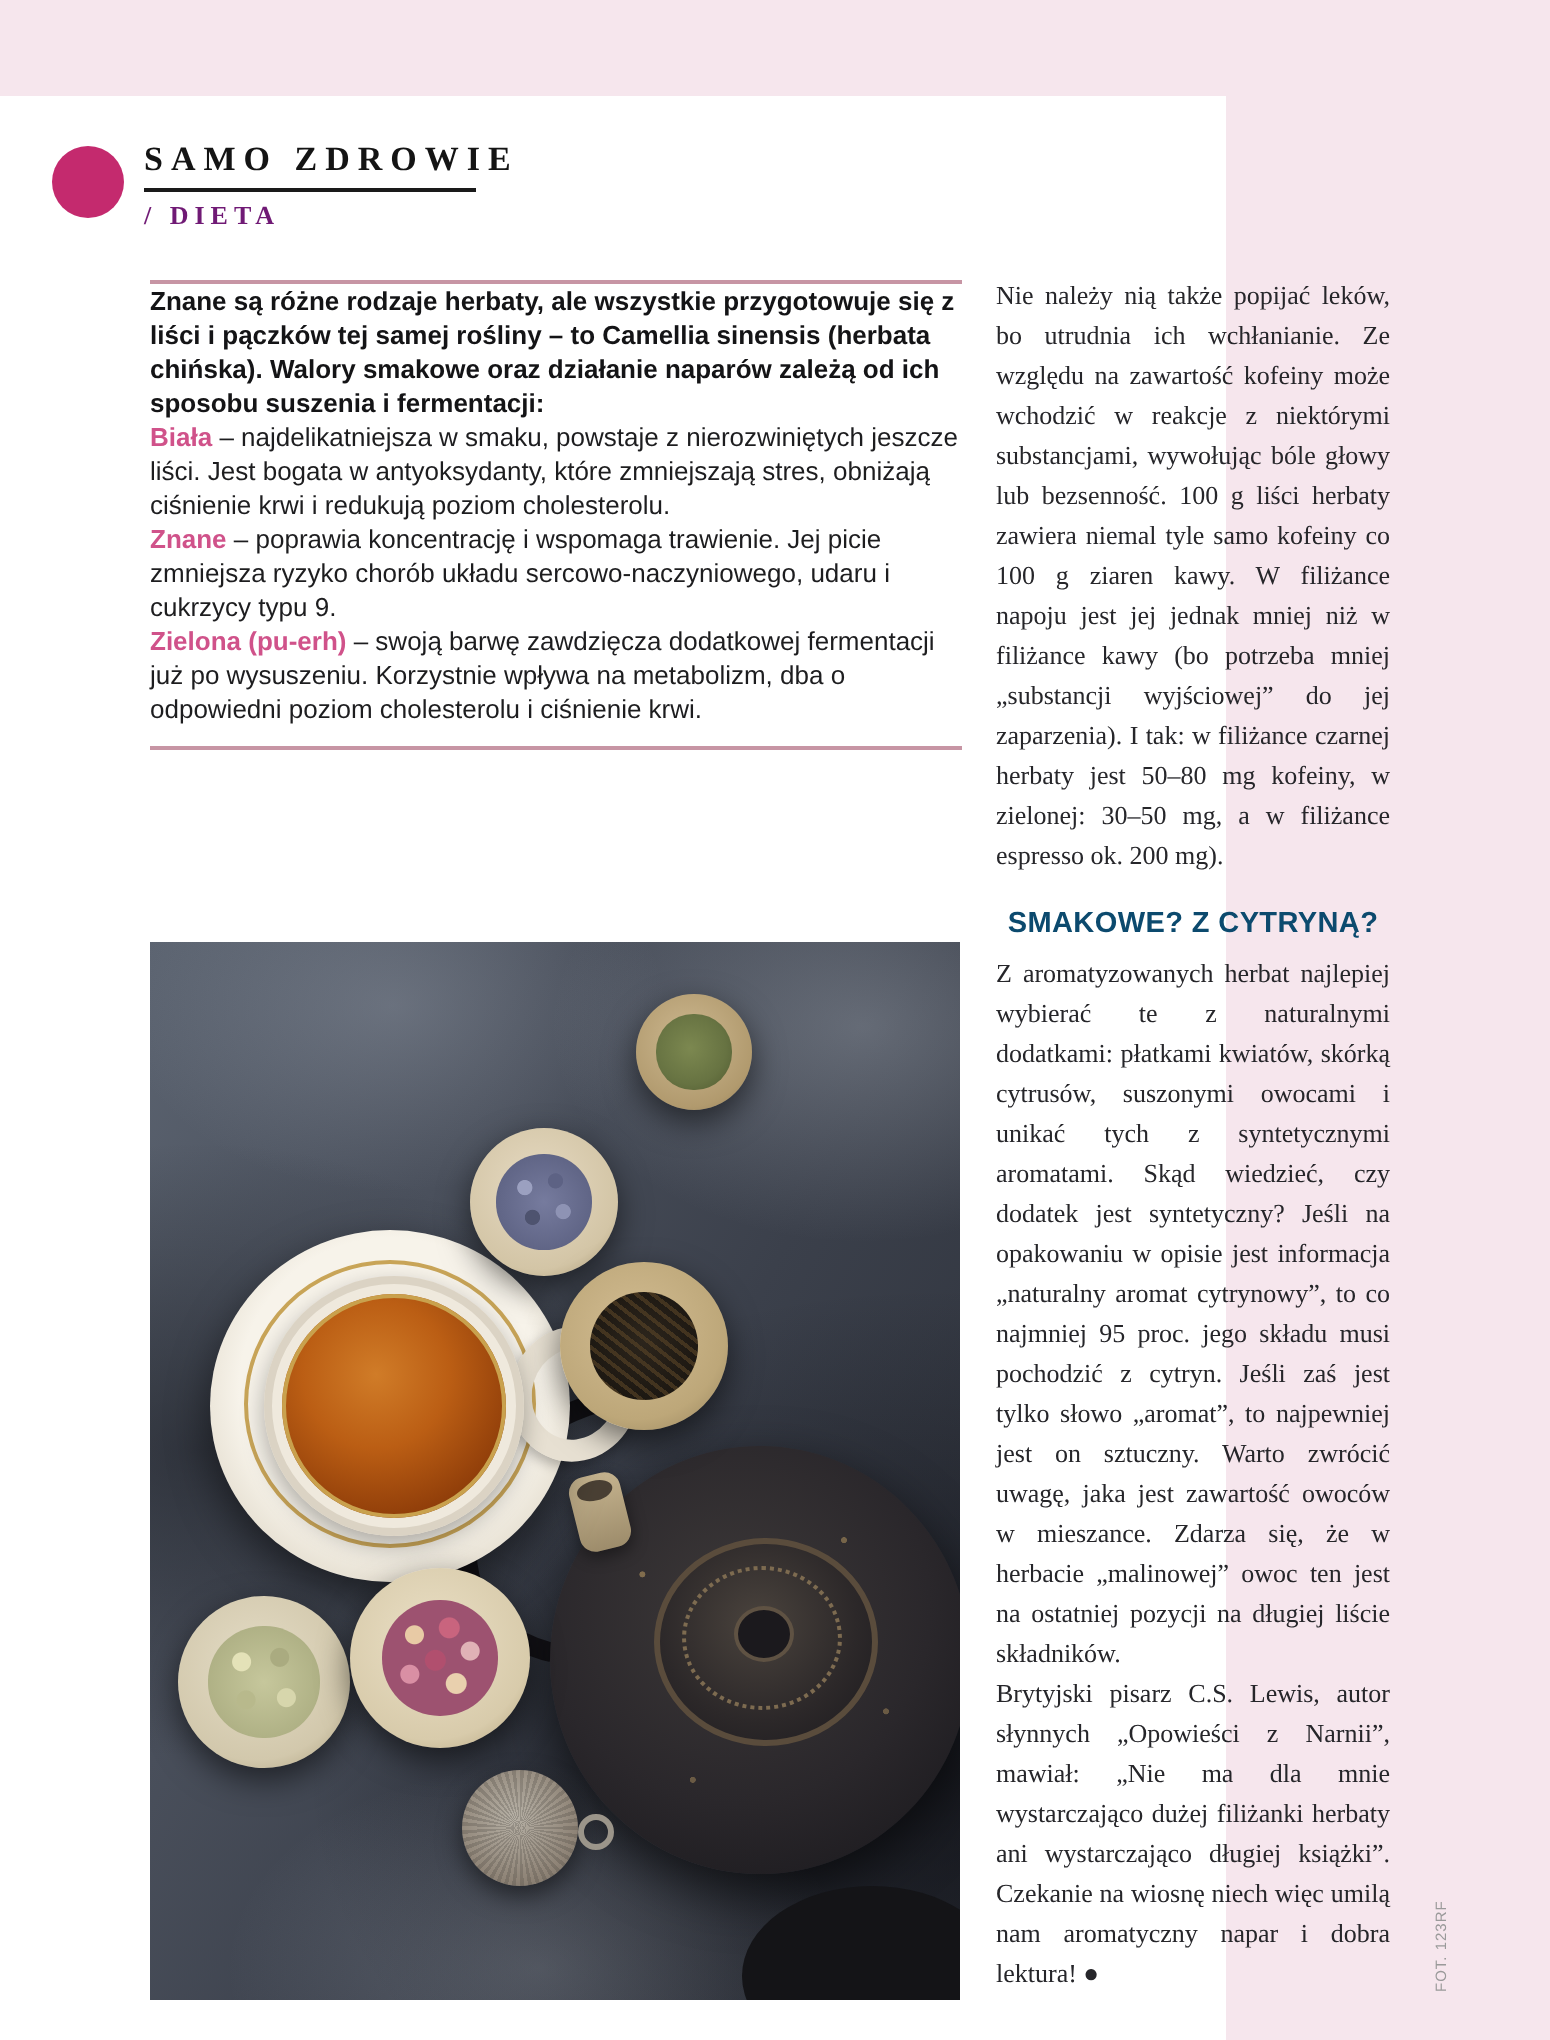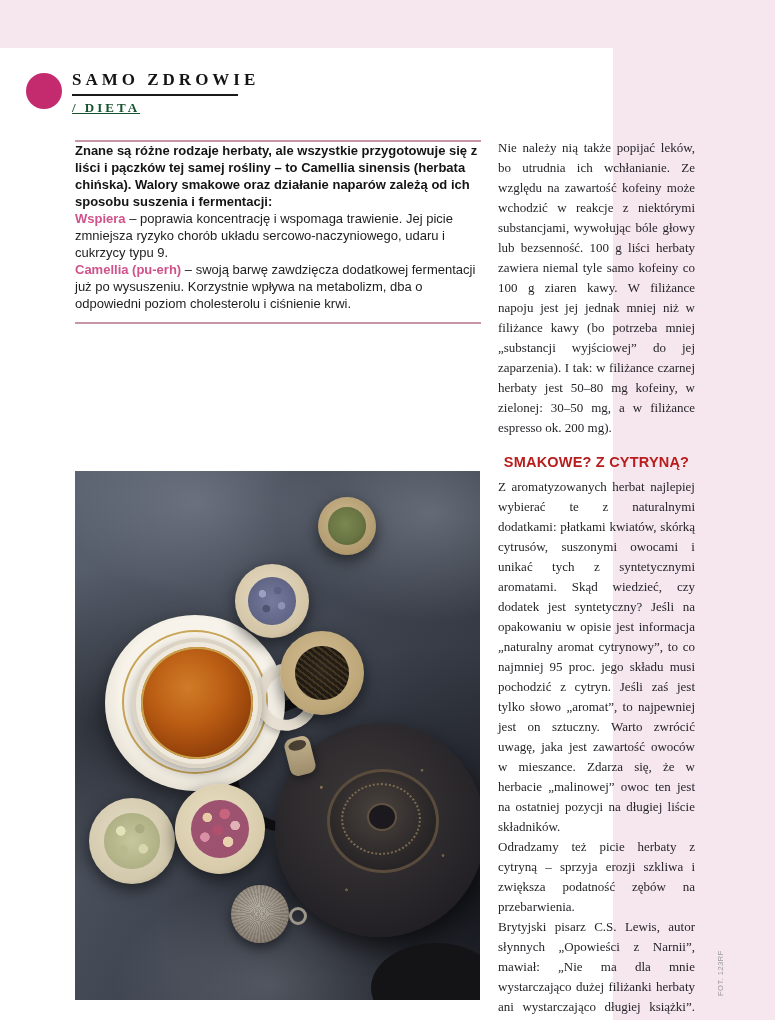--- a/index.html
+++ b/index.html
@@ -13,21 +13,21 @@
     position:absolute;left:0;top:0;width:613px;height:1012px;
     background:#ffffff;
     border-radius:0 0 18px 18px;
     margin-top:48px;
   }
 
   
   .brand-dot{position:absolute;left:26px;top:25px;width:36px;height:36px;border-radius:50%;background:#c42a6e;}
   .brand-title{position:absolute;left:72px;top:22px;font-family:"Liberation Serif",serif;font-weight:700;font-size:17px;letter-spacing:4px;color:#141414;white-space:nowrap;}
   .brand-rule{position:absolute;left:72px;top:46px;width:166px;height:2px;background:#1a1a1a;}
-  .brand-sub{position:absolute;left:72px;top:52px;font-family:"Liberation Serif",serif;font-weight:700;font-size:13px;letter-spacing:3px;color:#14532d;white-space:nowrap;text-decoration:underline;}
+  .brand-sub{position:absolute;left:72px;top:52px;font-family:"Liberation Serif",serif;font-weight:700;font-size:13px;letter-spacing:3px;color:#701a75;white-space:nowrap;}
 
   
   .left-article{position:absolute;left:75px;top:92px;width:406px;}
   .pink-rule{height:2px;background:#c795a4;border:0;margin:0;}
   .article-title{
     font-family:"Liberation Serif",serif;font-weight:700;font-size:17.5px;
     color:#c23a72;letter-spacing:.4px;margin:7px 0 8px 0;white-space:nowrap;
   }
   .article-body p{margin:0;font-size:13px;line-height:17px;color:#1d1d1f;}
   .article-body .intro{font-weight:700;color:#141416;}
@@ -112,21 +112,21 @@
   .teapot-spout i{left:4px;top:3px;width:18px;height:10px;border-radius:50%;background:#4a4034;display:block;position:absolute;}
   .dark-tray{left:296px;top:472px;width:130px;height:90px;border-radius:50%;background:#141417;}
 
   
   .right-col{position:absolute;left:498px;top:90px;width:197px;
     font-family:"Liberation Serif",serif;font-size:13px;line-height:20px;color:#26262a;
     text-align:justify;hyphens:auto;}
   .right-col p{margin:0;}
   .right-heading{
     font-family:"Liberation Sans",sans-serif;font-weight:700;font-size:14.5px;
-    color:#b91c1c;text-align:center;margin:14px 0 5px 0 !important;letter-spacing:.2px;
+    color:#0c4a6e;text-align:center;margin:14px 0 5px 0 !important;letter-spacing:.2px;
   }
 
   
   .credit{position:absolute;left:716px;top:898px;width:14px;height:50px;
     writing-mode:vertical-rl;transform:rotate(180deg);
     font-size:7.5px;color:#9a9a9a;letter-spacing:.5px;font-family:"Liberation Sans",sans-serif;white-space:nowrap;}
   .footer{position:absolute;left:75px;top:981px;display:flex;align-items:flex-end;gap:10px;}
   .footer .pageno{font-family:"Liberation Serif",serif;font-size:13px;color:#8f8f8f;letter-spacing:1px;}
   .footer .divider{width:1px;height:13px;background:#bbbbbb;}
   .footer .brand{font-family:Liberation Serif, serif;font-weight:700;font-size:14px;color:#1c1c1c;letter-spacing:-.5px;}
@@ -139,22 +139,23 @@
 
   <div class="brand-dot"></div>
   <div class="brand-title">SAMO ZDROWIE</div>
   <div class="brand-rule"></div>
   <div class="brand-sub">/ DIETA</div>
 
   <div class="left-article">
     <div class="pink-rule"></div>
     <div class="article-body">
       <p class="intro">Znane są różne rodzaje herbaty, ale wszystkie przygotowuje się z liści i pączków tej samej rośliny – to Camellia sinensis (herbata chińska). Walory smakowe oraz działanie naparów zależą od ich sposobu suszenia i fermentacji:</p>
-      <p><span class="lead">Wspiera</span> <span>– poprawia koncentrację i wspomaga trawienie. Jej picie zmniejsza ryzyko chorób układu sercowo-naczyniowego, udaru i cukrzycy typu 9.</span></p>
-      <p><span class="lead">Camellia (pu-erh)</span> <span>– swoją barwę zawdzięcza dodatkowej fermentacji już po wysuszeniu. Korzystnie wpływa na metabolizm, dba o odpowiedni poziom cholesterolu i ciśnienie krwi.</span></p>
+      <p><span class="lead">Biała</span> <span>– najdelikatniejsza w smaku, powstaje z nierozwiniętych jeszcze liści. Jest bogata w antyoksydanty, które zmniejszają stres, obniżają ciśnienie krwi i redukują poziom cholesterolu.</span></p>
+      <p><span class="lead">Znane</span> <span>– poprawia koncentrację i wspomaga trawienie. Jej picie zmniejsza ryzyko chorób układu sercowo-naczyniowego, udaru i cukrzycy typu 9.</span></p>
+      <p><span class="lead">Zielona (pu-erh)</span> <span>– swoją barwę zawdzięcza dodatkowej fermentacji już po wysuszeniu. Korzystnie wpływa na metabolizm, dba o odpowiedni poziom cholesterolu i ciśnienie krwi.</span></p>
     </div>
     <div class="pink-rule bottom"></div>
   </div>
 
   <div class="photo">
     <div class="teapot-handle"></div>
     <div class="teapot-body"></div>
     <div class="teapot-lid"></div>
     <div class="teapot-lid-ring"></div>
     <div class="teapot-knob"></div>
@@ -187,21 +188,20 @@
         <div class="fill"></div>
       </div>
     <div class="strainer"></div>
     <div class="strainer-ring"></div>
   </div>
 
   <div class="right-col">
     <p>Nie należy nią także popijać leków, bo utrudnia ich wchłanianie. Ze względu na zawartość kofeiny może wchodzić w reakcje z niektórymi substancjami, wywołując bóle głowy lub bezsenność. 100 g liści herbaty zawiera niemal tyle samo kofeiny co 100 g ziaren kawy. W filiżance napoju jest jej jednak mniej niż w filiżance kawy (bo potrzeba mniej „substancji wyjściowej” do jej zaparzenia). I tak: w filiżance czarnej herbaty jest 50–80 mg kofeiny, w zielonej: 30–50 mg, a w filiżance espresso ok. 200 mg).</p>
     <p class="right-heading">SMAKOWE? Z CYTRYNĄ?</p>
     <p>Z aromatyzowanych herbat najlepiej wybierać te z naturalnymi dodatkami: płatkami kwiatów, skórką cytrusów, suszonymi owocami i unikać tych z syntetycznymi aromatami. Skąd wiedzieć, czy dodatek jest syntetyczny? Jeśli na opakowaniu w opisie jest informacja „naturalny aromat cytrynowy”, to co najmniej 95 proc. jego składu musi pochodzić z cytryn. Jeśli zaś jest tylko słowo „aromat”, to najpewniej jest on sztuczny. Warto zwrócić uwagę, jaka jest zawartość owoców w mieszance. Zdarza się, że w herbacie „malinowej” owoc ten jest na ostatniej pozycji na długiej liście składników.</p>
-    <p>Odradzamy też picie herbaty z cytryną – sprzyja erozji szkliwa i zwiększa podatność zębów na przebarwienia.</p>
     <p>Brytyjski pisarz C.S. Lewis, autor słynnych „Opowieści z Narnii”, mawiał: „Nie ma dla mnie wystarczająco dużej filiżanki herbaty ani wystarczająco długiej książki”. Czekanie na wiosnę niech więc umilą nam aromatyczny napar i dobra lektura! ●</p>
   </div>
 
   <div class="credit">FOT. 123RF</div>
 
   <div class="footer">
     <span class="pageno">138</span>
     <span class="divider"></span>
     <span class="brand">hebe</span>
     <span class="url">facebook.com/hebepolska</span>

